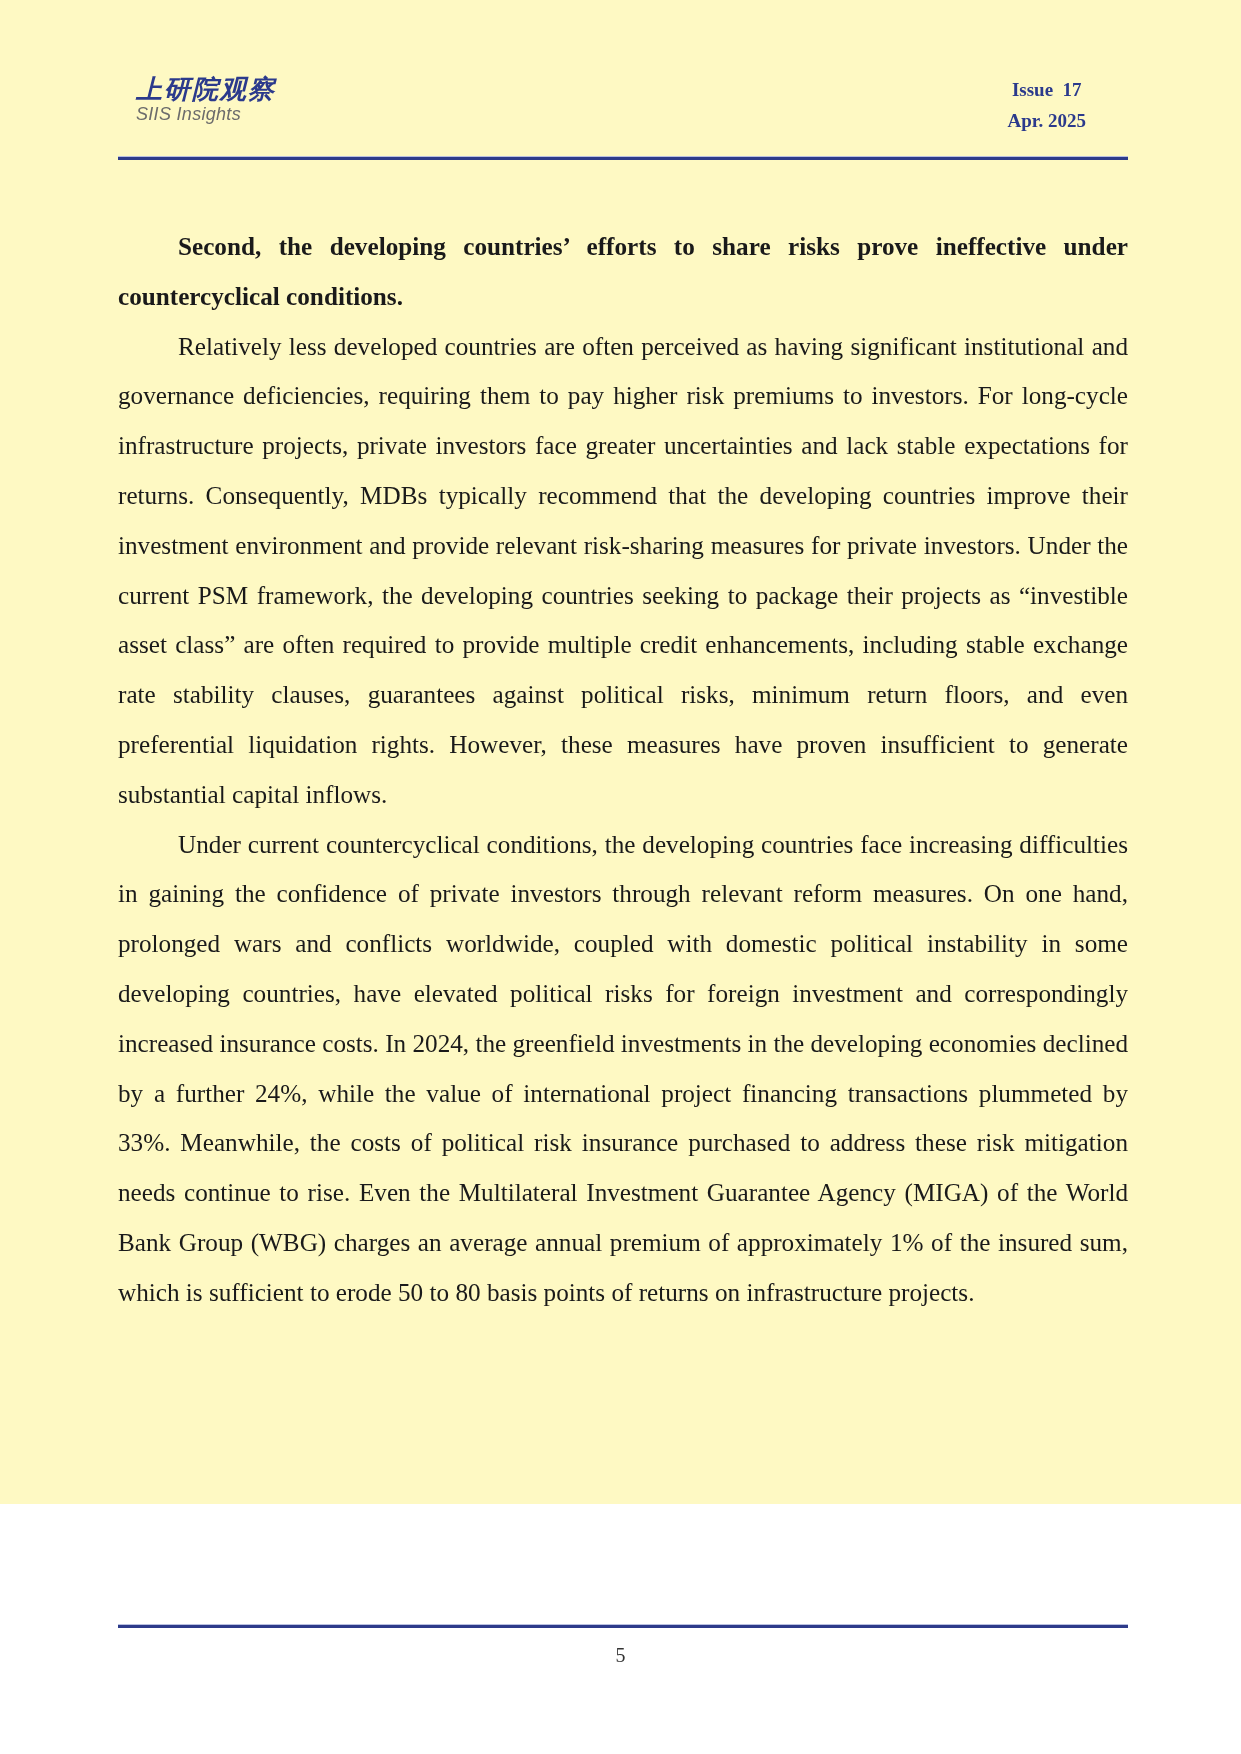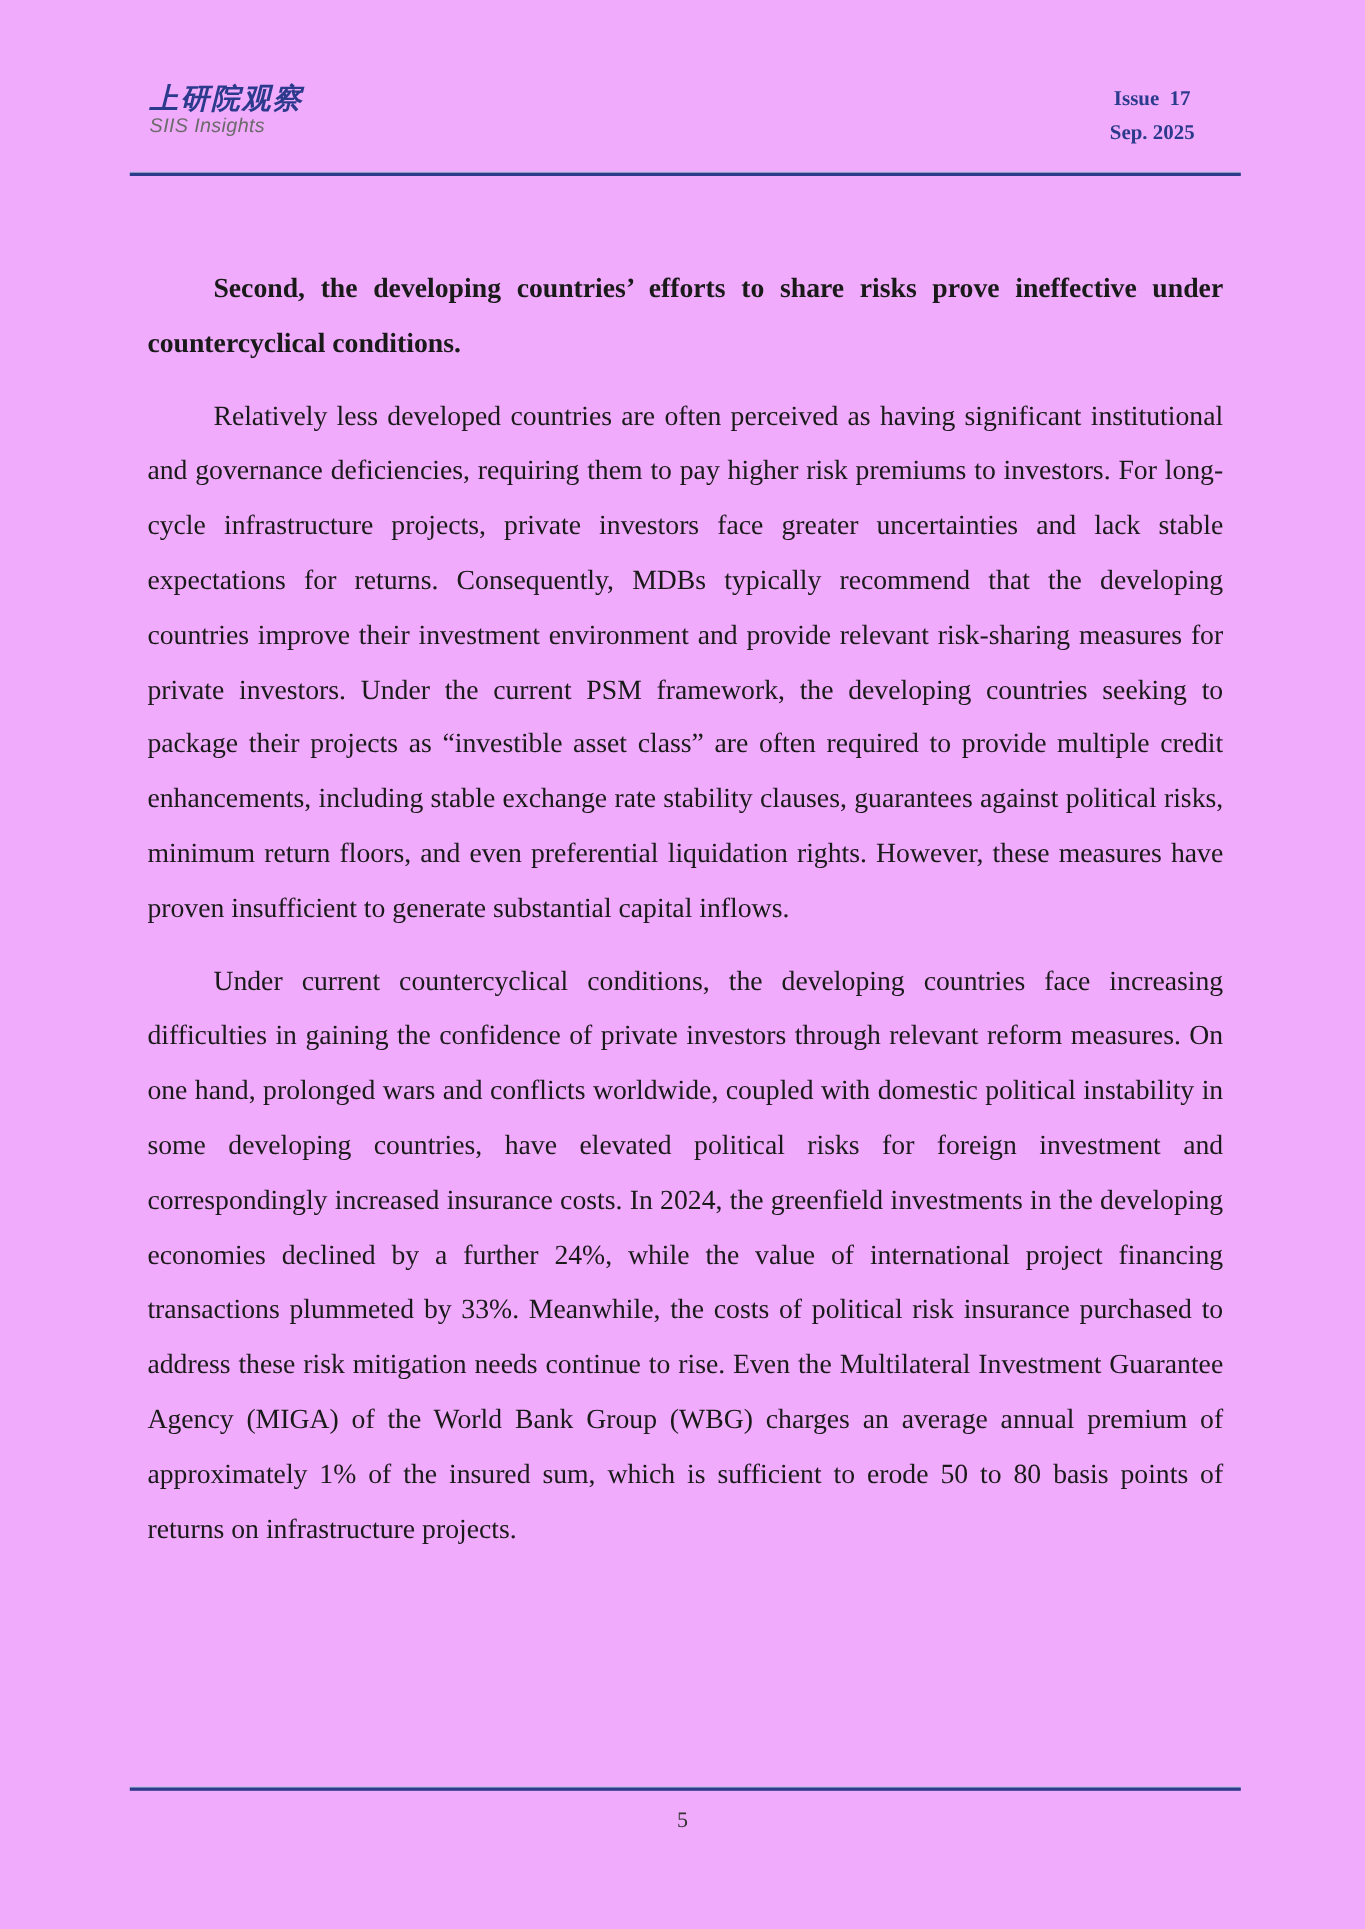--- a/index.html
+++ b/index.html
@@ -1,42 +1,42 @@
 <!DOCTYPE html>
 <html><head>
 <meta charset="utf-8">
 <style>
   html, body { margin: 0; padding: 0; background: #ffffff; }
   body { width: 1241px; height: 1754px; position: relative; overflow: hidden; }
-  .page { position: absolute; left: 0; top: 0; width: 1241px; height: 1754px; background: #f0abfc; }
+  .page { position: absolute; left: 0; top: 0; width: 1241px; height: 1504px; background: #fef9c3; }
 
   .header { position: absolute; left: 118px; top: 70px; width: 1010px; height: 90px; }
   .logo-cn { position: absolute; left: 18px; top: 2px; font-family: "DejaVu Serif", serif; font-weight: bold; font-style: italic; font-size: 26px; letter-spacing: 2px; color: #2b3a8c; }
   .logo-en { position: absolute; left: 18px; top: 34px; font-family: "Liberation Sans", sans-serif; font-weight: normal; font-style: italic; font-size: 18px; color: #6b6b6b; letter-spacing: 0.3px; }
   .issue { position: absolute; right: 42px; top: 4px; text-align: center; font-family: "Liberation Serif", serif; font-weight: bold; font-size: 19px; color: #2b3a8c; line-height: 31px; }
   .rule { position: absolute; left: 118px; width: 1010px; height: 3px; background: #2d3b8a; box-shadow: 0 -1px 0 #b9c0e0; }
   .rule.top { top: 157px; }
   .rule.bottom { top: 1625px; }
 
   .body { position: absolute; left: 118px; top: 222px; width: 1010px; font-family: "Liberation Serif", serif; font-size: 25.2px; line-height: 49.8px; color: #1a1a1a; }
-  .body p { margin: 16px; text-align: justify; text-indent: 60px; }
+  .body p { margin: 0; text-align: justify; text-indent: 60px; }
   .body p.heading { font-weight: bold; }
 
   .page-num { position: absolute; left: 0; width: 1241px; top: 1644px; text-align: center; font-family: "Liberation Serif", serif; font-size: 20px; color: #333; }
 </style>
 </head>
 <body>
 
 <div class="page">
   <div class="header">
     <div class="logo-cn">上研院观察</div>
     <div class="logo-en">SIIS Insights</div>
     <div class="issue">
       <div style="white-space:pre;">Issue  17</div>
-      <div>Sep. 2025</div>
+      <div>Apr. 2025</div>
     </div>
   </div>
   <div class="rule top"></div>
 
   <div class="body">
     <p class="heading">Second, the developing countries’ efforts to share risks prove ineffective under countercyclical conditions.</p>
     <p>Relatively less developed countries are often perceived as having significant institutional and governance deficiencies, requiring them to pay higher risk premiums to investors. For long-cycle infrastructure projects, private investors face greater uncertainties and lack stable expectations for returns. Consequently, MDBs typically recommend that the developing countries improve their investment environment and provide relevant risk-sharing measures for private investors. Under the current PSM framework, the developing countries seeking to package their projects as “investible asset class” are often required to provide multiple credit enhancements, including stable exchange rate stability clauses, guarantees against political risks, minimum return floors, and even preferential liquidation rights. However, these measures have proven insufficient to generate substantial capital inflows.</p>
     <p>Under current countercyclical conditions, the developing countries face increasing difficulties in gaining the confidence of private investors through relevant reform measures. On one hand, prolonged wars and conflicts worldwide, coupled with domestic political instability in some developing countries, have elevated political risks for foreign investment and correspondingly increased insurance costs. In 2024, the greenfield investments in the developing economies declined by a further 24%, while the value of international project financing transactions plummeted by 33%. Meanwhile, the costs of political risk insurance purchased to address these risk mitigation needs continue to rise. Even the Multilateral Investment Guarantee Agency (MIGA) of the World Bank Group (WBG) charges an average annual premium of approximately 1% of the insured sum, which is sufficient to erode 50 to 80 basis points of returns on infrastructure projects.</p>
   </div>
 

